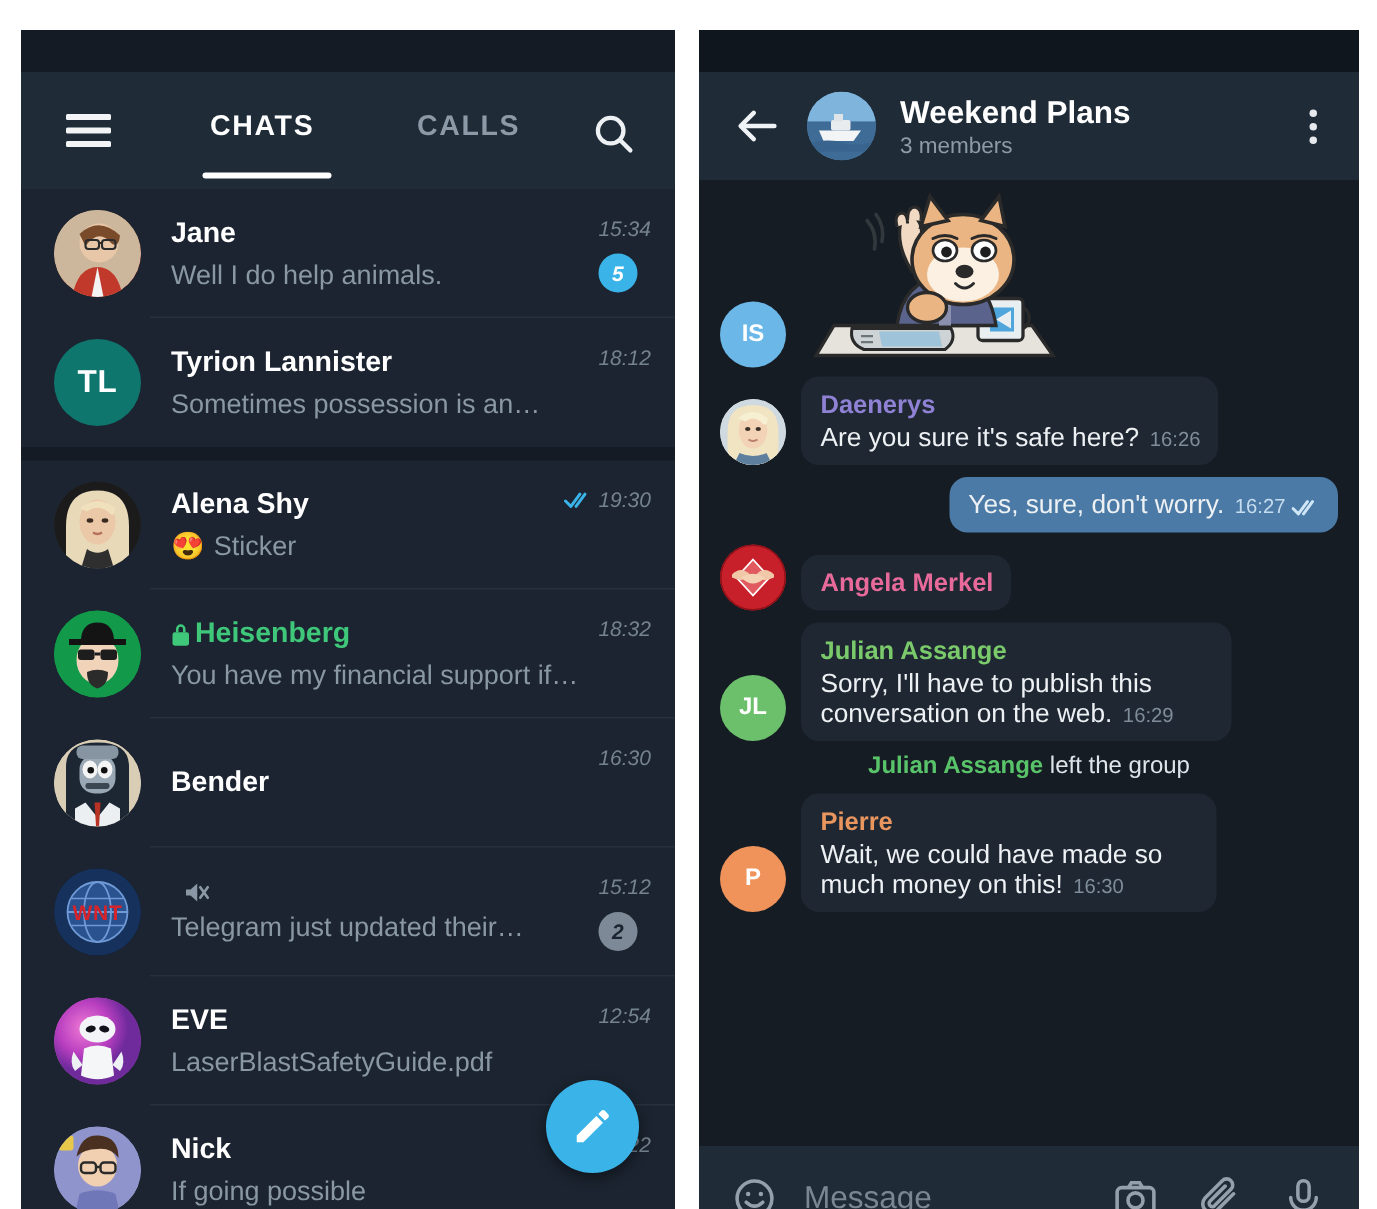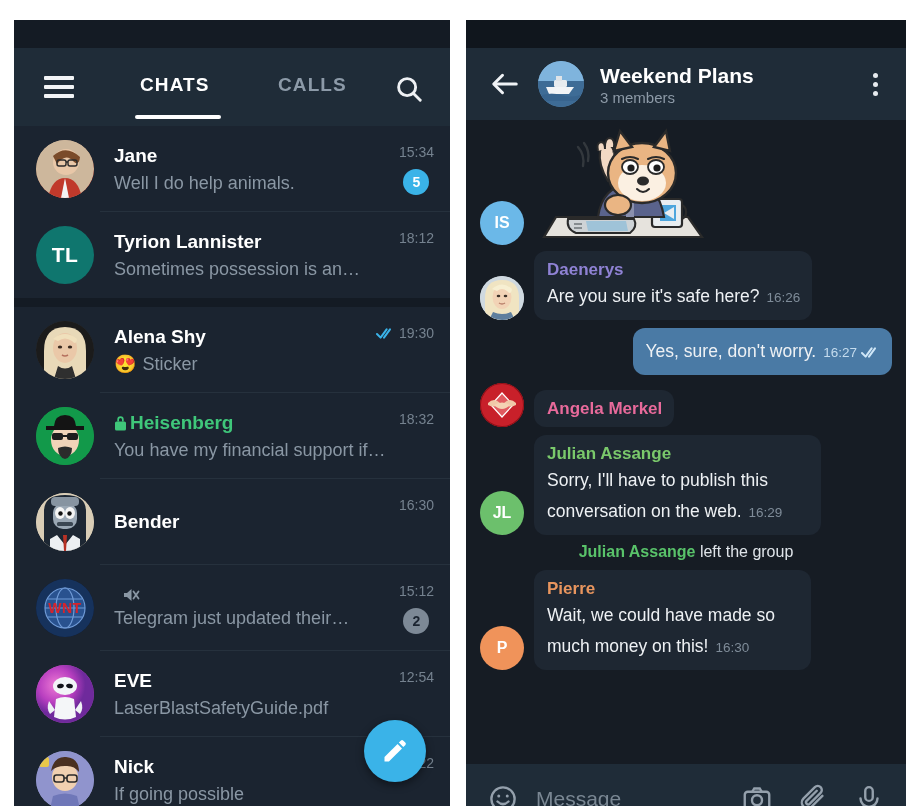--- a/index.html
+++ b/index.html
@@ -130,23 +130,24 @@
   .rowsub {
     margin-top: 4px;
     font-size: 18px;
     color: #8a97a4;
     line-height: 23px;
     white-space: nowrap; overflow: hidden; text-overflow: ellipsis;
     display: flex; align-items: center;
   }
   .rowmeta {
     flex: 0 0 auto;
-    display: flex; flex-direction: column; align-items: center;
+    display: flex; flex-direction: column; align-items: flex-start;
     align-self: stretch;
     padding-top: 18px;
+    font-style: italic;
   }
   .rowtime {
     font-size: 14px; color: #75828f;
     display: flex; align-items: center; gap: 4px;
     white-space: nowrap;
   }
   .badge {
     margin-top: 9px;
     min-width: 26px; height: 26px;
     border-radius: 13px;
@@ -228,21 +229,21 @@
     border-radius: 12px;
     padding: 8px 12px 7px 13px;
     max-width: 300px;
     position: relative;
   }
   .bubble.out { background: #4a7aa5; }
   .sender {
     font-size: 17px; font-weight: bold; line-height: 21px; margin-bottom: 1px;
   }
   .msgtext {
-    font-size: 17.5px; color: #eef1f4; line-height: 31px;
+    font-size: 17.5px; color: #eef1f4; line-height: 20px;
     word-wrap: break-word;
   }
   .msgtime {
     font-size: 13.5px; color: #7f8c99;
     margin-left: 7px;
     white-space: nowrap;
     display: inline-flex; align-items: center; gap: 4px;
     vertical-align: baseline;
   }
   .bubble.out .msgtime { color: #c5dcee; }

